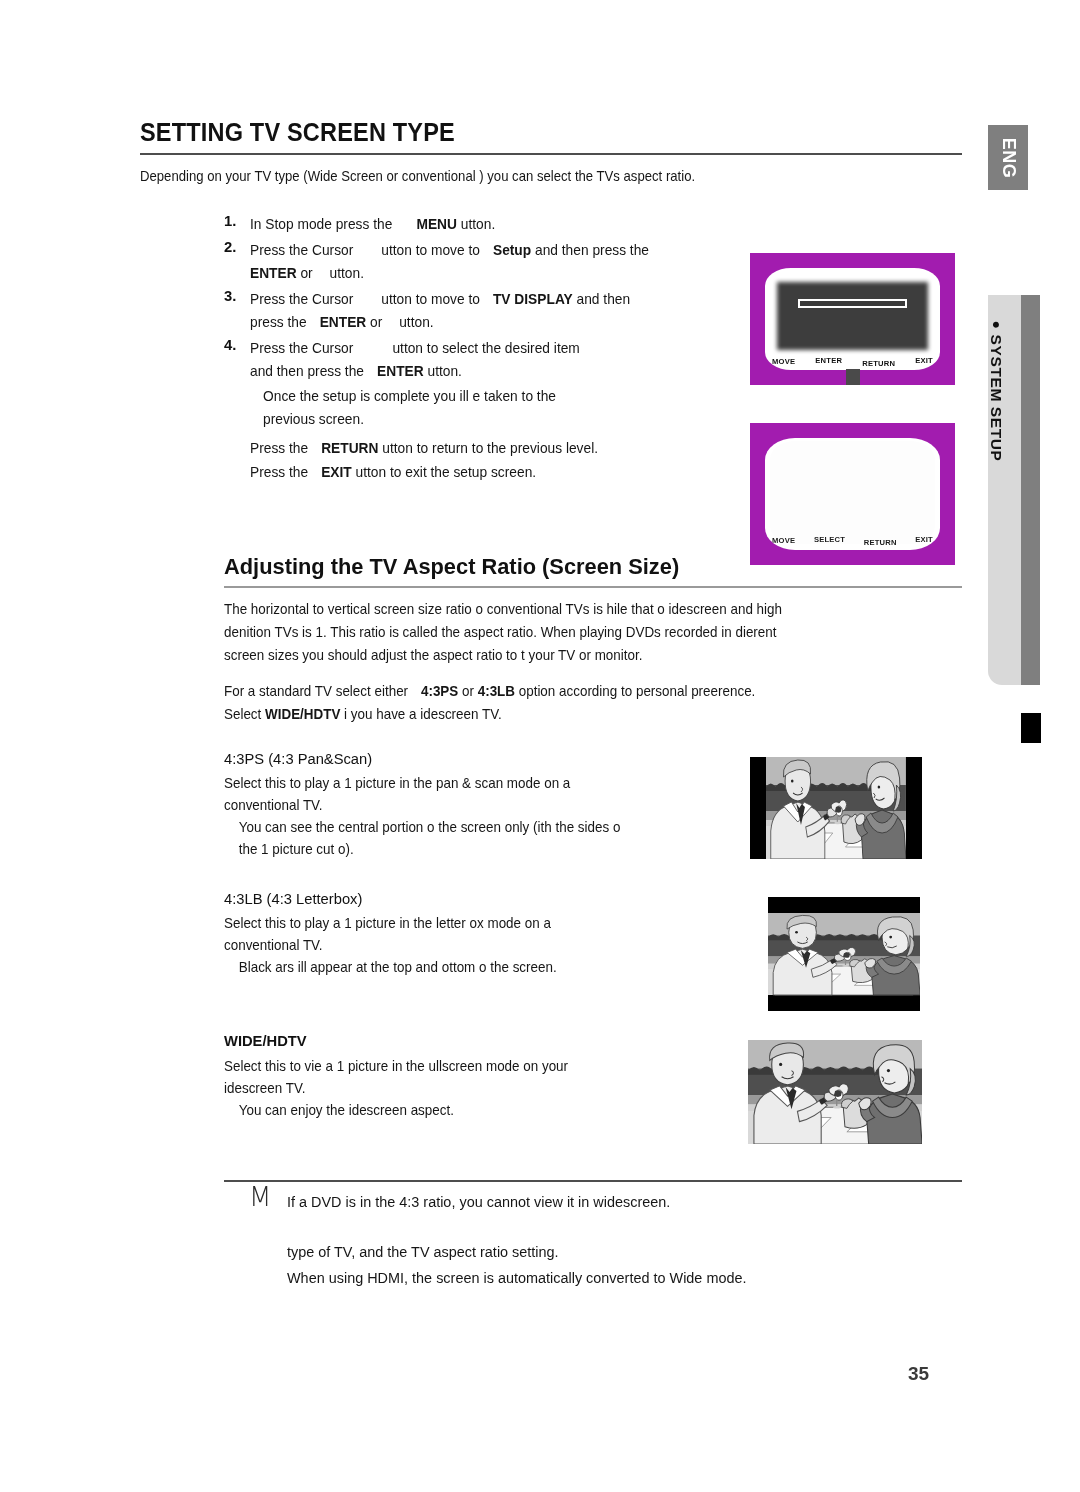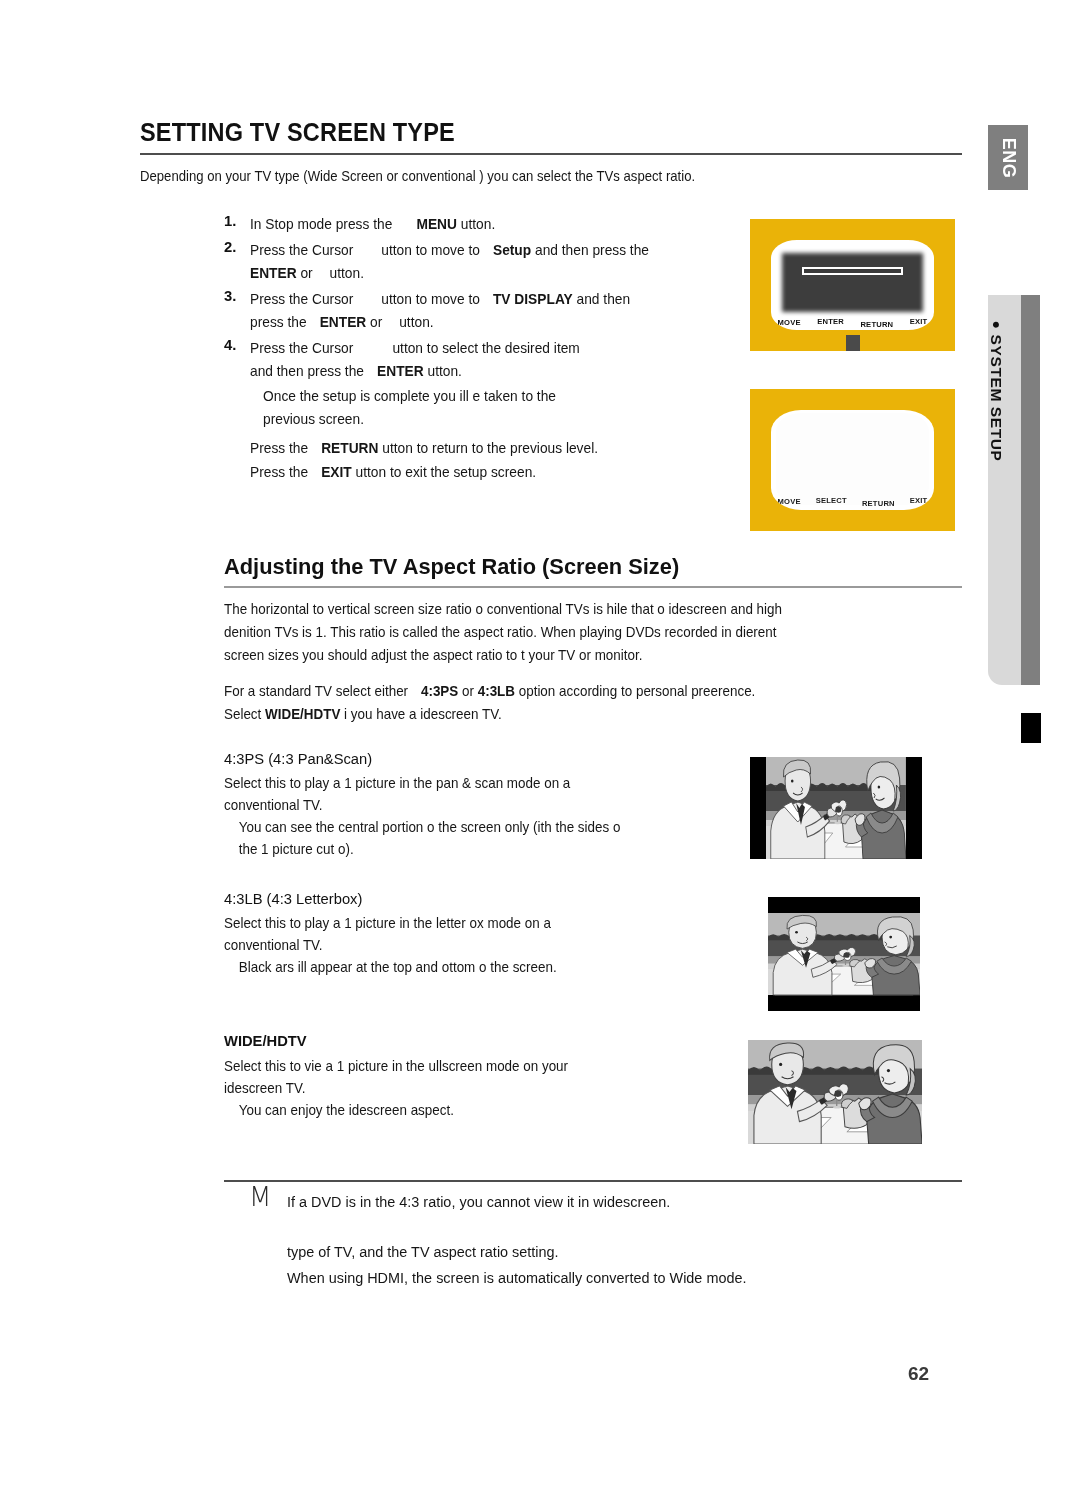--- a/index.html
+++ b/index.html
@@ -313,23 +313,24 @@
     left: 908px;
     top: 1363px;
     font-size: 19px;
     font-weight: bold;
     color: #3a3a3a;
   }
 
   
   .tv {
     position: absolute;
-    background: #eab308;
-    padding: 21px;
+    background: #a21caf;
+    padding: 15px;
     box-sizing: border-box;
+    margin-top: 34px;
   }
   .tv-inner {
     position: relative;
     width: 100%;
     height: 100%;
     border-radius: 26px / 18px;
     overflow: hidden;
   }
   .tv-dark .tv-inner { background: #ffffff; }
   .tv-dark .tv-screen {
@@ -693,19 +694,19 @@
       </g>
     </svg>
   </div>
 
   <div class="note-rule"></div>
   <div class="note-m">M</div>
   <div class="note-body" id="note-body">
       <span class="ln">If a DVD is in the 4:3 ratio, you cannot view it in widescreen.</span>
     </div>
 
-  <div class="page-num">62</div>
+  <div class="page-num">35</div>
 
 <div class="note-body" style="top: 1239px;">
       <span class="ln">type of TV, and the TV aspect ratio setting.</span>
       <span class="ln">When using HDMI, the screen is automatically converted to Wide mode.</span>
     </div>
   </div>
 
 </body></html>

